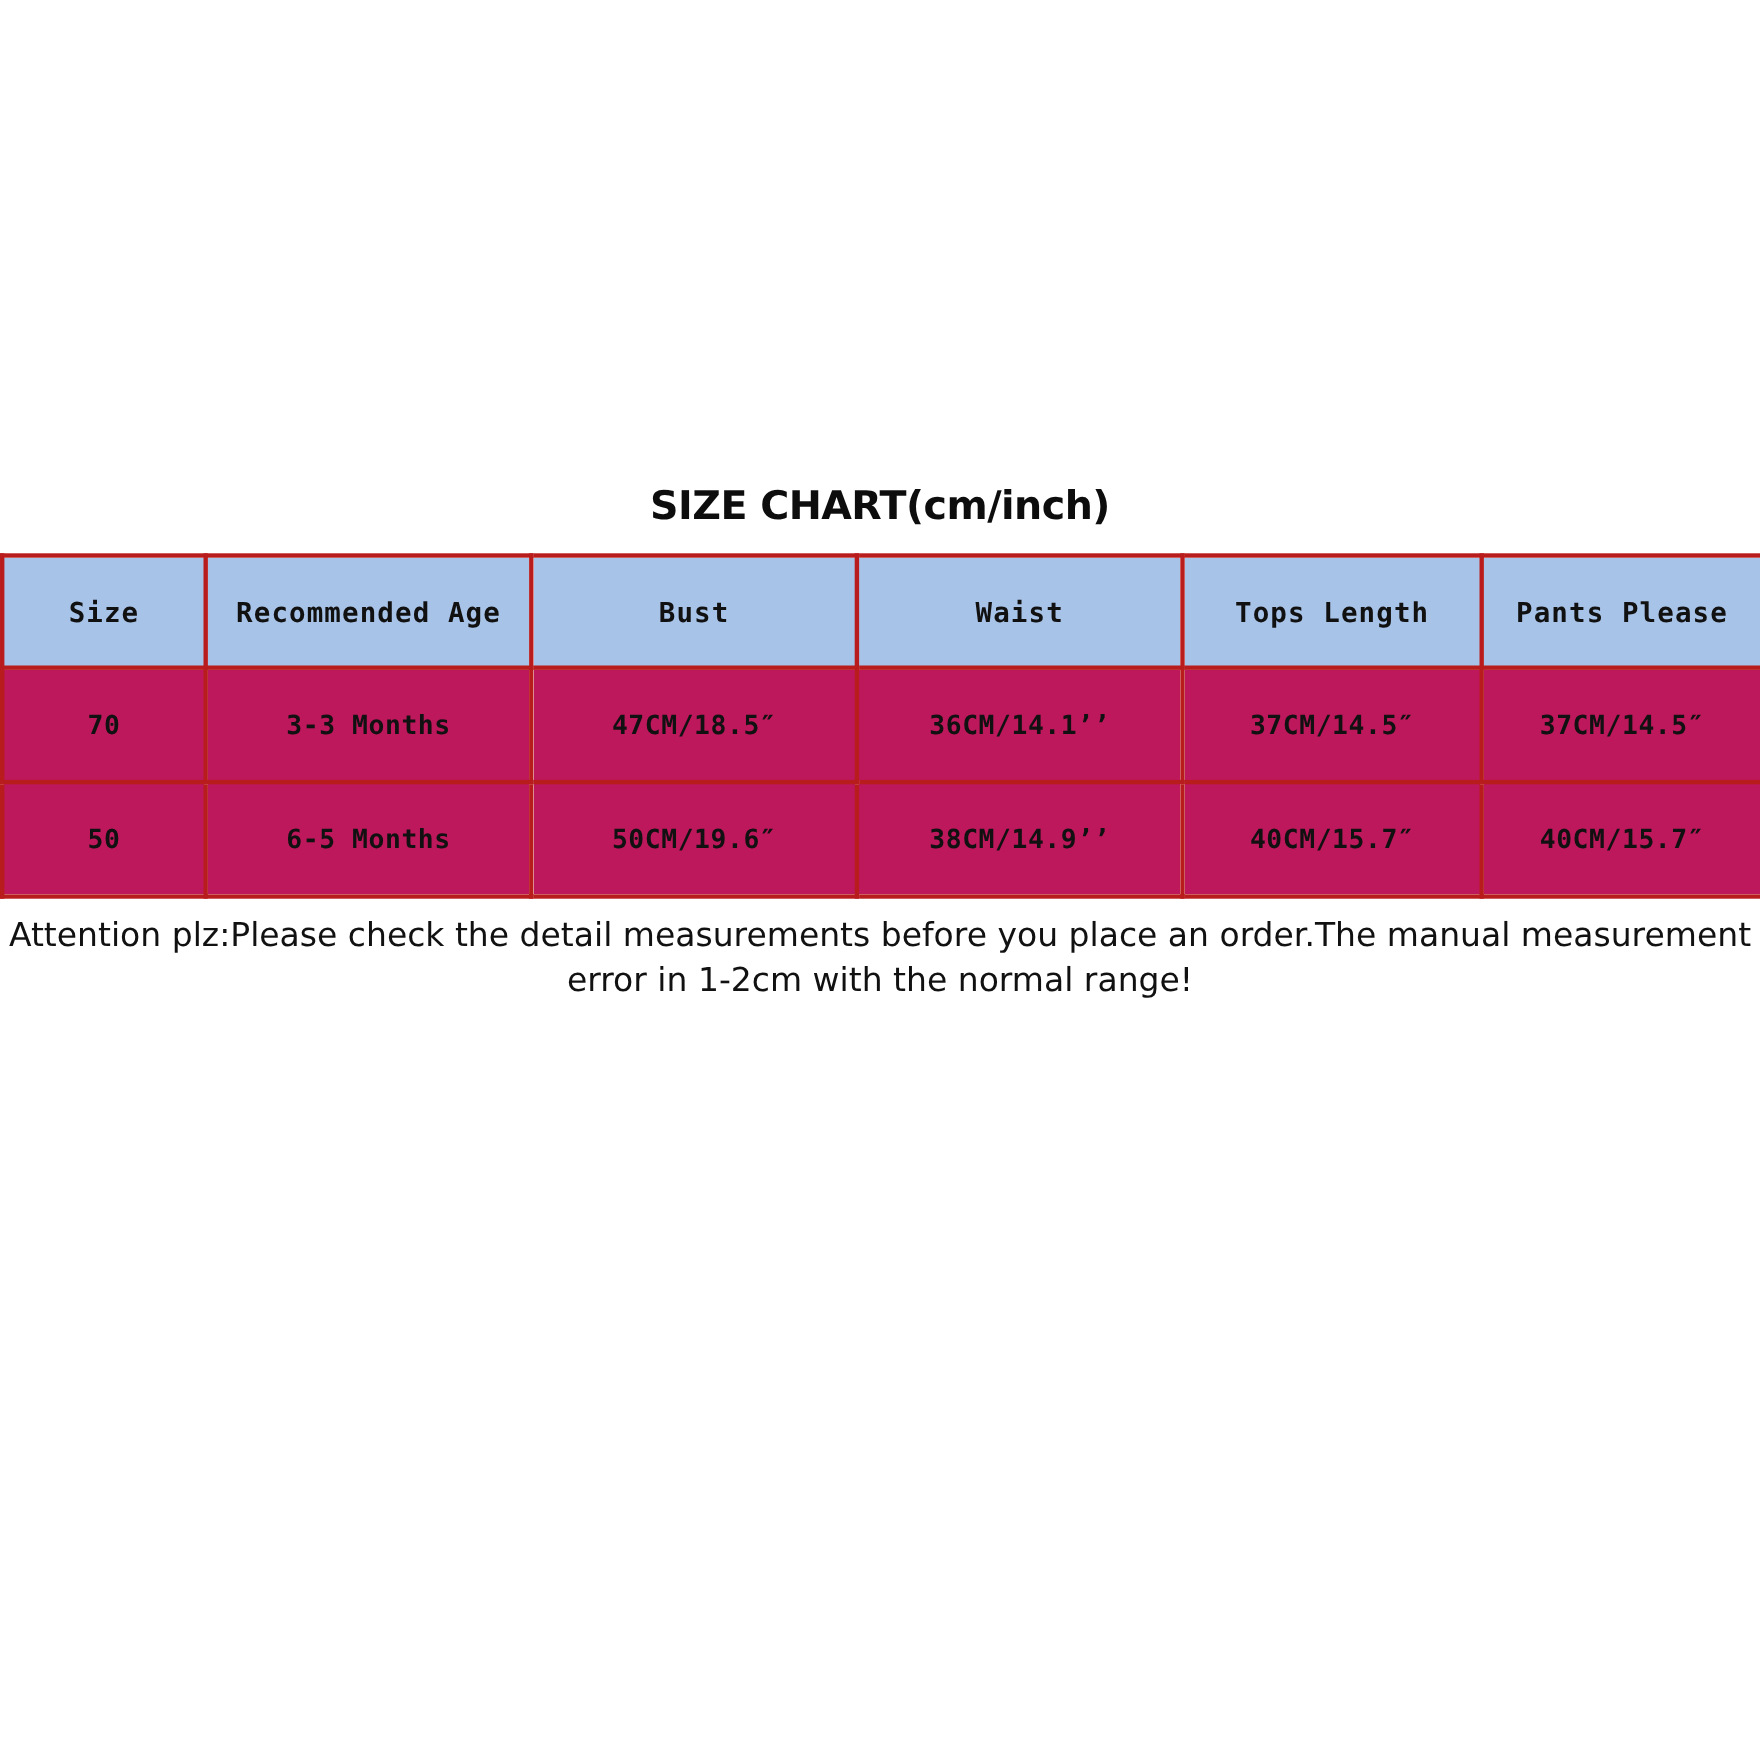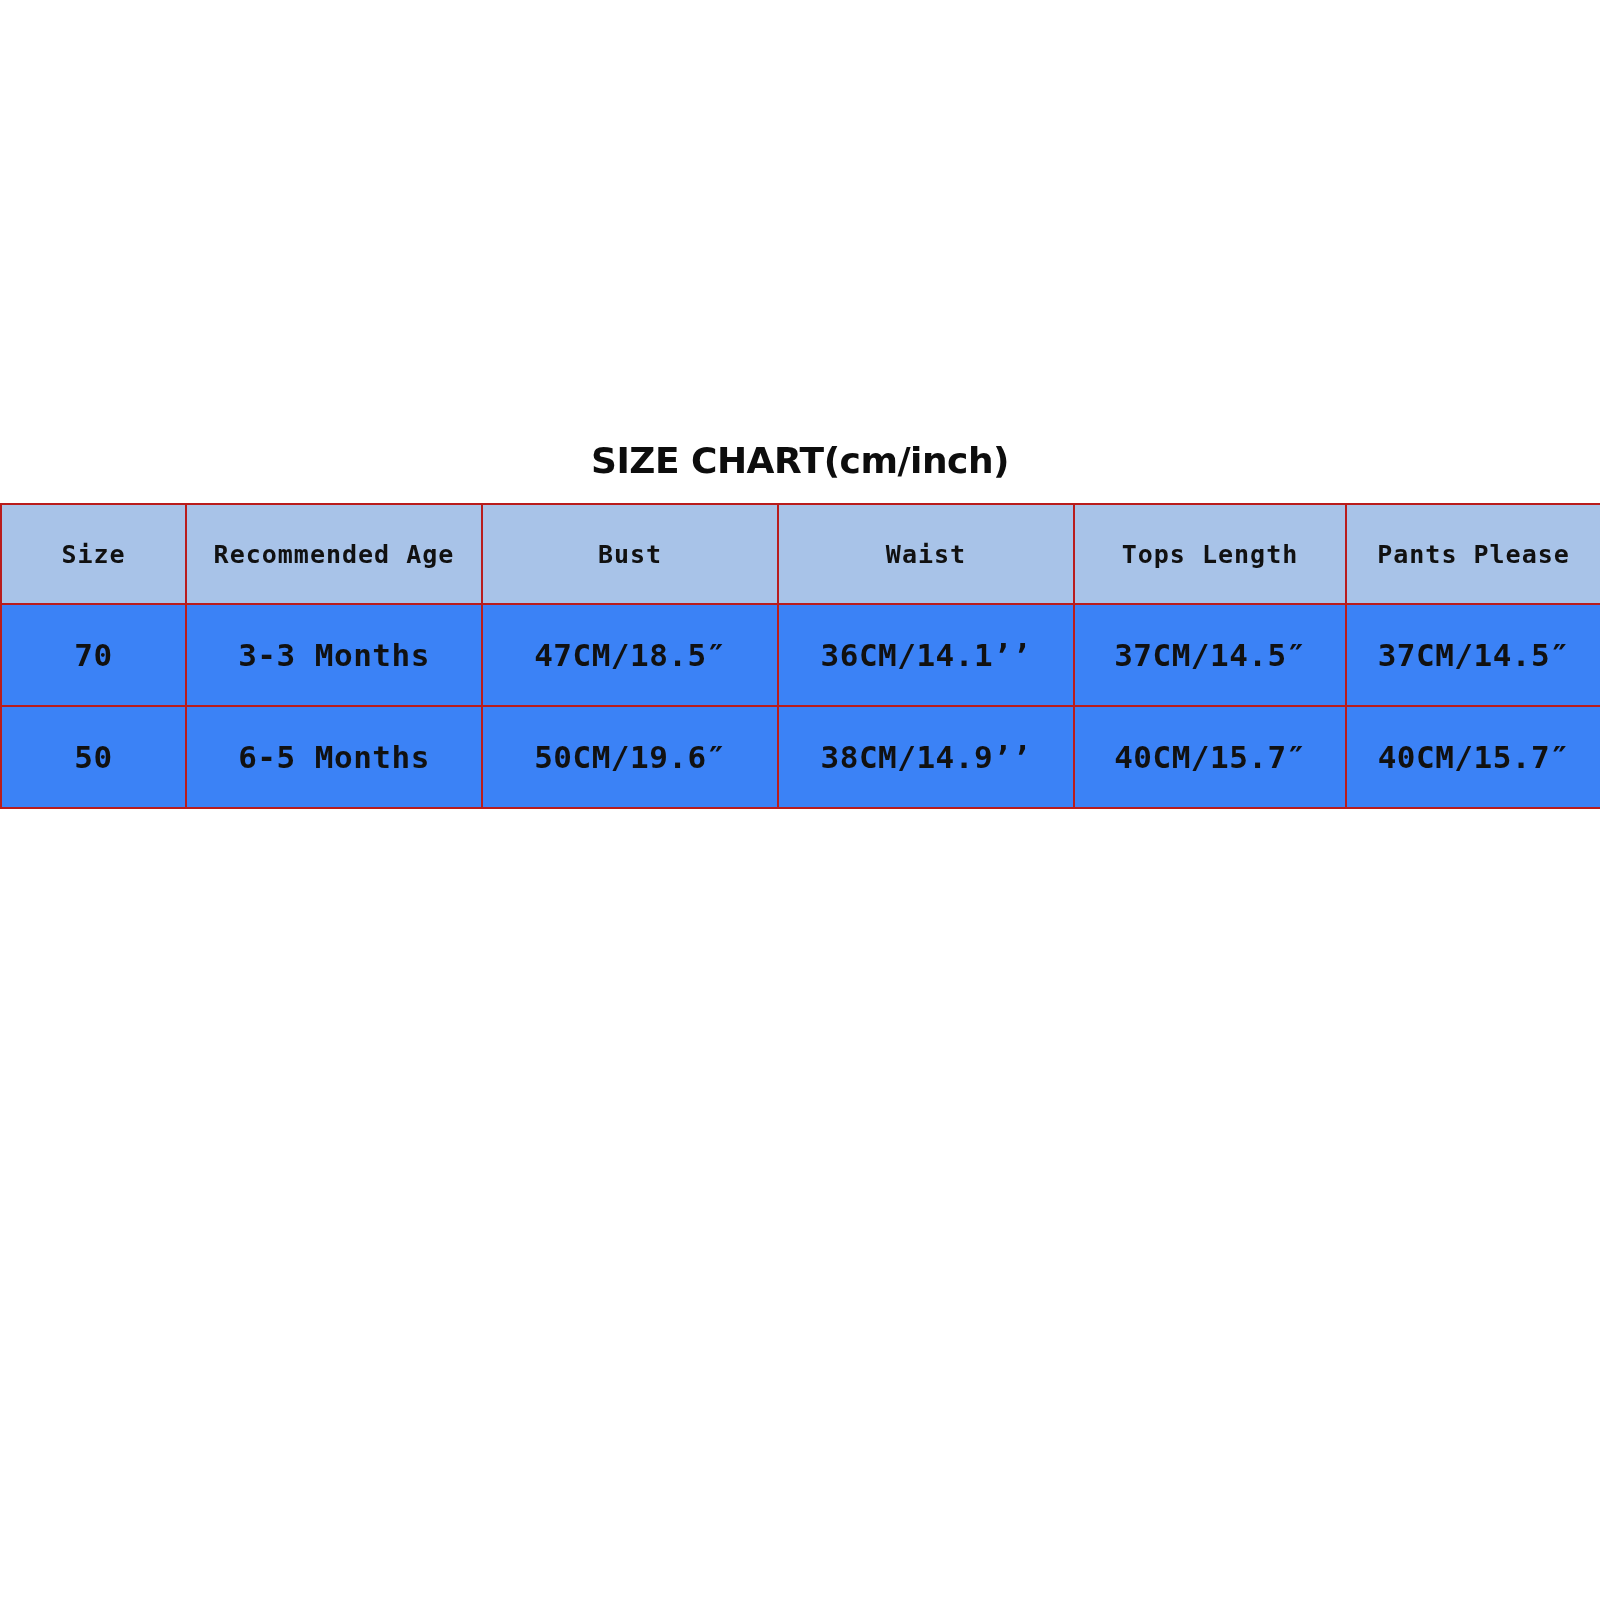--- a/index.html
+++ b/index.html
@@ -36,40 +36,40 @@
 
   table.size-table {
     border-collapse: collapse;
     width: 1600px;
     table-layout: fixed;
     font-family: "DejaVu Sans Mono", monospace;
   }
 
   table.size-table th,
   table.size-table td {
-    border: 2px solid #b91c1c;
+    border: 4px solid #b91c1c;
     text-align: center;
     vertical-align: middle;
     color: #111111;
     white-space: nowrap;
     overflow: hidden;
   }
 
   table.size-table thead th {
     background: #a8c3e8;
     height: 96px;
     font-size: 25px;
     font-weight: bold;
     letter-spacing: 1px;
   }
 
   table.size-table tbody td {
-    background: #3b82f6;
+    background: #be185d;
     height: 98px;
-    font-size: 31px;
+    font-size: 24px;
     font-weight: bold;
     letter-spacing: 0.5px;
   }
 
   
   col.c0 { width: 185px; }
   col.c1 { width: 296px; }
   col.c2 { width: 296px; }
   col.c3 { width: 296px; }
   col.c4 { width: 272px; }
@@ -124,14 +124,15 @@
         <td>50</td>
         <td>6-5 Months</td>
         <td>50CM/19.6″</td>
         <td>38CM/14.9’’</td>
         <td>40CM/15.7″</td>
         <td>40CM/15.7″</td>
       </tr>
     </tbody>
   </table>
 
+  <div id="note">Attention plz:Please check the detail measurements before you place an order.The manual measurement error in 1-2cm with the normal range!</div>
 
 </div>
 
 </body></html>

